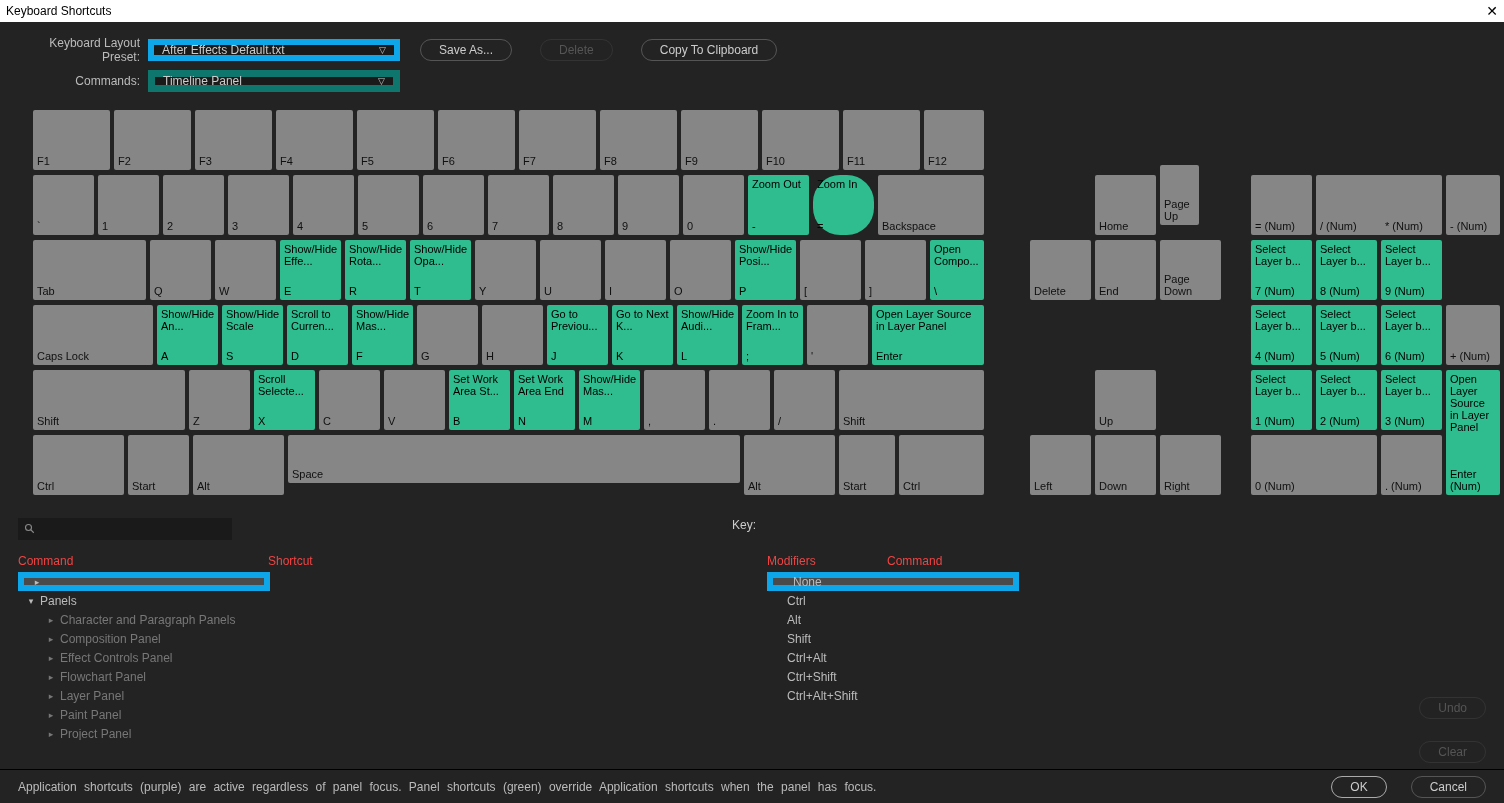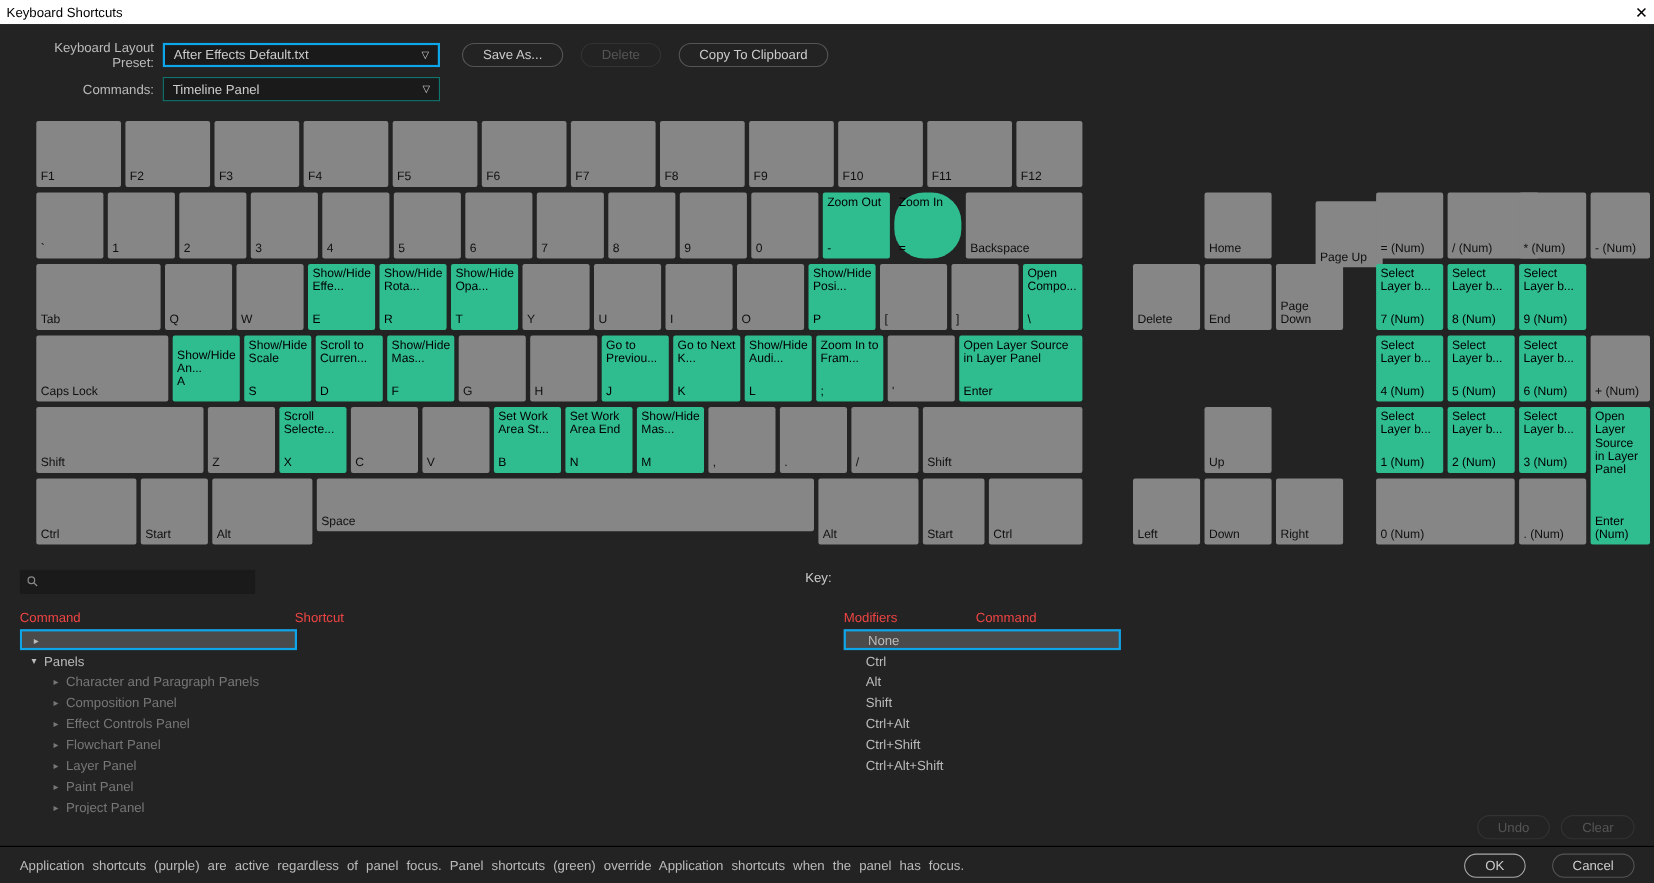--- a/index.html
+++ b/index.html
@@ -2,24 +2,24 @@
 <html><head>
 <meta charset="utf-8">
 <style>
 *{box-sizing:border-box;margin:0;padding:0;font-family:"Segoe UI",Arial,sans-serif}
 body{background:#1e1e1e;color:#ccc;font-size:12px;width:1504px;height:803px;overflow:hidden;display:flex;flex-direction:column}
 .titlebar{background:#fff;color:#000;height:22px;display:flex;align-items:center;padding:0 6px;justify-content:space-between}
 .titlebar .close{font-size:14px;cursor:pointer}
 .content{flex:1;background:#232323;padding:14px 18px 0 18px;display:flex;flex-direction:column;overflow:hidden}
 .form-row{display:flex;align-items:center;margin-bottom:6px}
 .form-label{width:130px;text-align:right;padding-right:8px;color:#bbb}
-.sel{background:#1a1a1a;border:2px solid #0ea5e9;color:#ccc;height:22px;width:252px;padding:0 8px;display:flex;align-items:center;justify-content:space-between;cursor:pointer}
-.sel.hl{border:1px solid #0f766e}
+.sel{background:#1a1a1a;border:6px solid #0ea5e9;color:#ccc;height:22px;width:252px;padding:0 8px;display:flex;align-items:center;justify-content:space-between;cursor:pointer}
+.sel.hl{border:7px solid #0f766e}
 .sel .chev{font-size:9px}
-.btns{display:flex;gap:16px;margin-left:20px}
+.btns{display:flex;gap:28px;margin-left:20px}
 .btn{background:transparent;border:1px solid #555;border-radius:12px;color:#ccc;height:22px;padding:0 18px;cursor:pointer;font-size:12px}
 .btn.dis{color:#555;border-color:#333}
 .btn.primary{border-color:#aaa}
 .kbd{margin-top:12px;position:relative;height:400px}
 .key{position:absolute;background:#868686;color:#101010;font-size:11px;padding:3px 4px;border-radius:2px;display:flex;flex-direction:column;justify-content:space-between;cursor:pointer}
 .key.teal{background:#2fbc8e;color:#000}
 .key .lbl{font-size:11px;line-height:12px}
 .key .kc{font-size:11px}
 .search-row{display:flex;margin-top:8px;gap:20px}
 .search{background:#1a1a1a;border:none;color:#ccc;height:22px;width:214px;padding:0 6px;display:flex;align-items:center}
@@ -27,21 +27,21 @@
 .keylbl{margin-left:480px}
 .lists{display:flex;margin-top:10px;gap:30px;height:190px;overflow:hidden}
 .list{flex:1;font-size:12px}
 .list-hdr{display:flex;color:#ef4444;padding:4px 0}
 .list-hdr .c1{width:250px}
 .li{display:flex;align-items:center;height:19px;padding-left:4px;color:#bbb}
 .li.sel{background:#4a4a4a}
 .li .arrow{width:18px;text-align:center;font-size:9px}
 .li.inner{padding-left:24px;color:#777}
 .right-list .li{padding-left:20px}
-.right-btns{position:absolute;right:18px;bottom:40px;display:flex;flex-direction:row;gap:10px}
+.right-btns{position:absolute;right:18px;bottom:40px;display:flex;flex-direction:column;gap:22px}
 .footer{height:34px;border-top:1px solid #000;background:#232323;display:flex;align-items:center;padding:0 18px;justify-content:space-between}
 .footer-txt{color:#bbb;font-size:12px;word-spacing:4px}
 .footer-btns{display:flex;gap:24px}
 </style>
 </head>
 <body>
 
 <div class="titlebar">
   <span>Keyboard Shortcuts</span>
   <span class="close">✕</span>
@@ -226,21 +226,21 @@
         <div class="kc">]</div>
       </div>
       <div class="key teal" style="left: 912px; top: 130px; width: 54px; height: 60px;">
         <div class="lbl">Open Compo...</div>
         <div class="kc">\</div>
       </div>
       <div class="key" style="left: 15px; top: 195px; width: 120px; height: 60px;">
         <div></div>
         <div class="kc">Caps Lock</div>
       </div>
-      <div class="key teal" style="left: 139px; top: 195px; width: 61px; height: 60px; justify-content: center;">
+      <div class="key teal" style="left: 139px; top: 195px; width: 61px; height: 60px;">
         <div class="lbl">Show/Hide An...</div>
         <div class="kc">A</div>
       </div>
       <div class="key teal" style="left: 204px; top: 195px; width: 61px; height: 60px;">
         <div class="lbl">Show/Hide Scale</div>
         <div class="kc">S</div>
       </div>
       <div class="key teal" style="left: 269px; top: 195px; width: 61px; height: 60px;">
         <div class="lbl">Scroll to Curren...</div>
         <div class="kc">D</div>
@@ -362,21 +362,21 @@
         <div class="kc">Delete</div>
       </div>
       <div class="key" style="left: 1077px; top: 130px; width: 61px; height: 60px;">
         <div></div>
         <div class="kc">End</div>
       </div>
       <div class="key" style="left: 1077px; top: 65px; width: 61px; height: 60px;">
         <div></div>
         <div class="kc">Home</div>
       </div>
-      <div class="key" style="left: 1142px; top: 73px; width: 61px; height: 60px; margin-left: 36px;">
+      <div class="key" style="left: 1142px; top: 55px; width: 39px; height: 60px;">
         <div></div>
         <div class="kc">Page Up</div>
       </div>
       <div class="key" style="left: 1142px; top: 130px; width: 61px; height: 60px;">
         <div></div>
         <div class="kc">Page Down</div>
       </div>
       <div class="key" style="left: 1077px; top: 260px; width: 61px; height: 60px;">
         <div></div>
         <div class="kc">Up</div>

